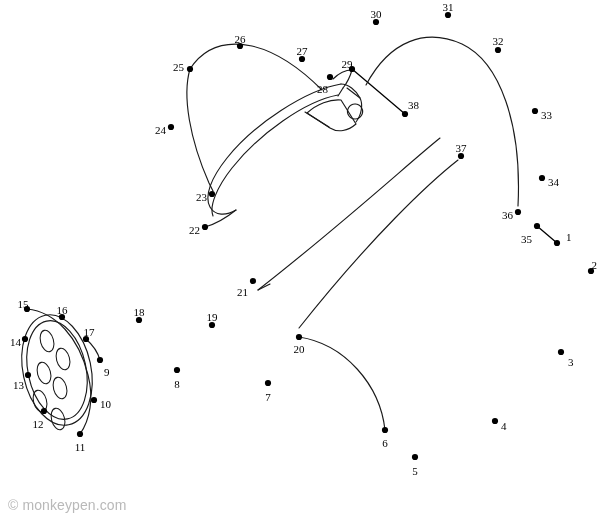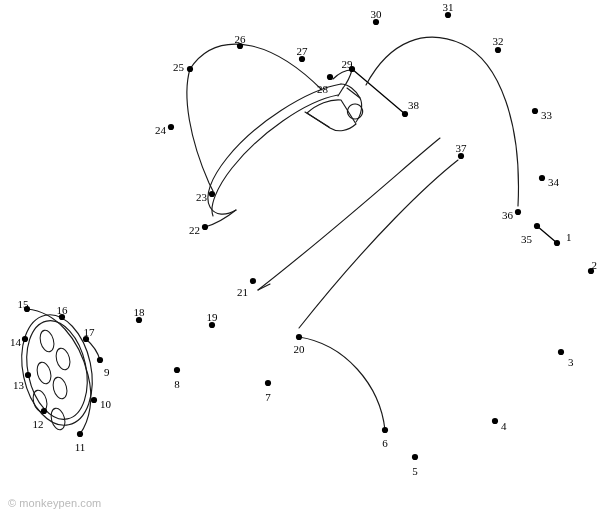--- a/index.html
+++ b/index.html
@@ -51,21 +51,21 @@
     fill: none;
     stroke: #000000;
     stroke-width: 1.3;
     stroke-linecap: round;
   }
   #watermark {
     position: absolute;
     left: 8px;
     top: 497px;
     font-family: "Liberation Sans", sans-serif;
-    font-size: 11px;
+    font-size: 14px;
     color: #b9b9b9;
     letter-spacing: 0.1px;
     white-space: nowrap;
   }
 </style>
 </head>
 <body>
 
 <div id="page">
 

